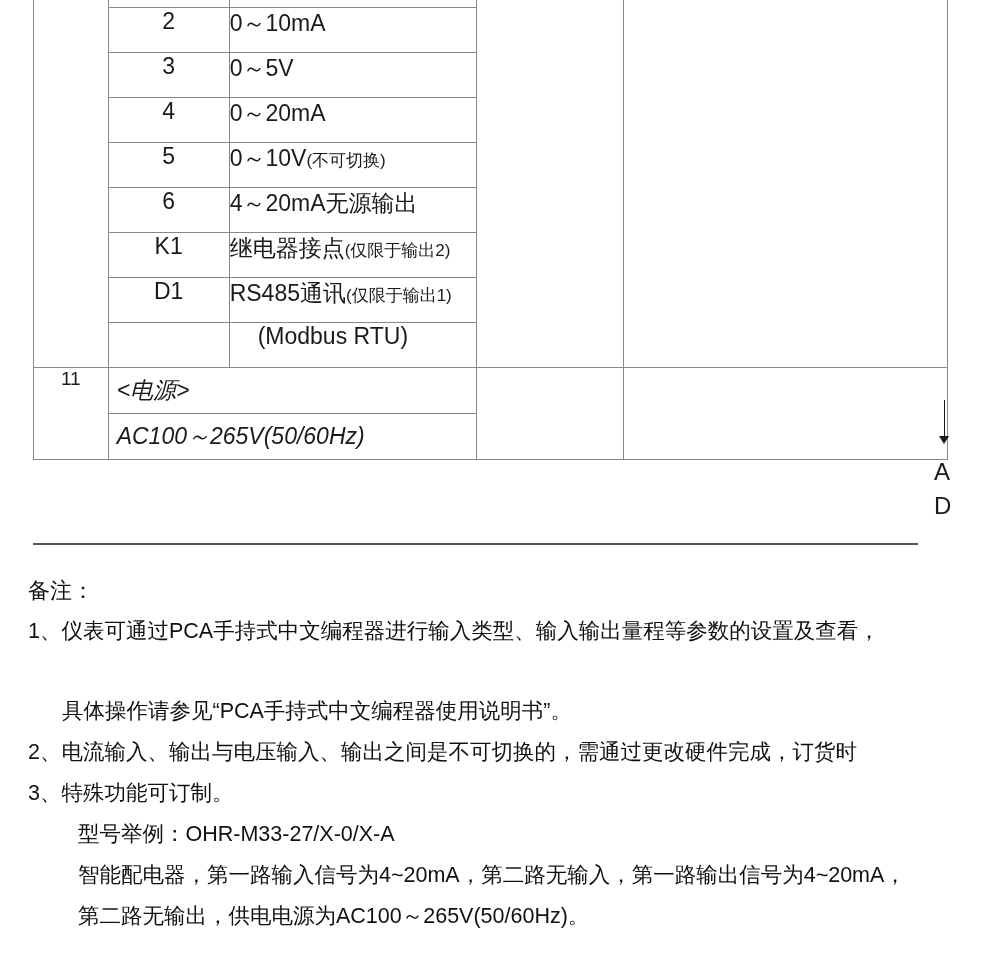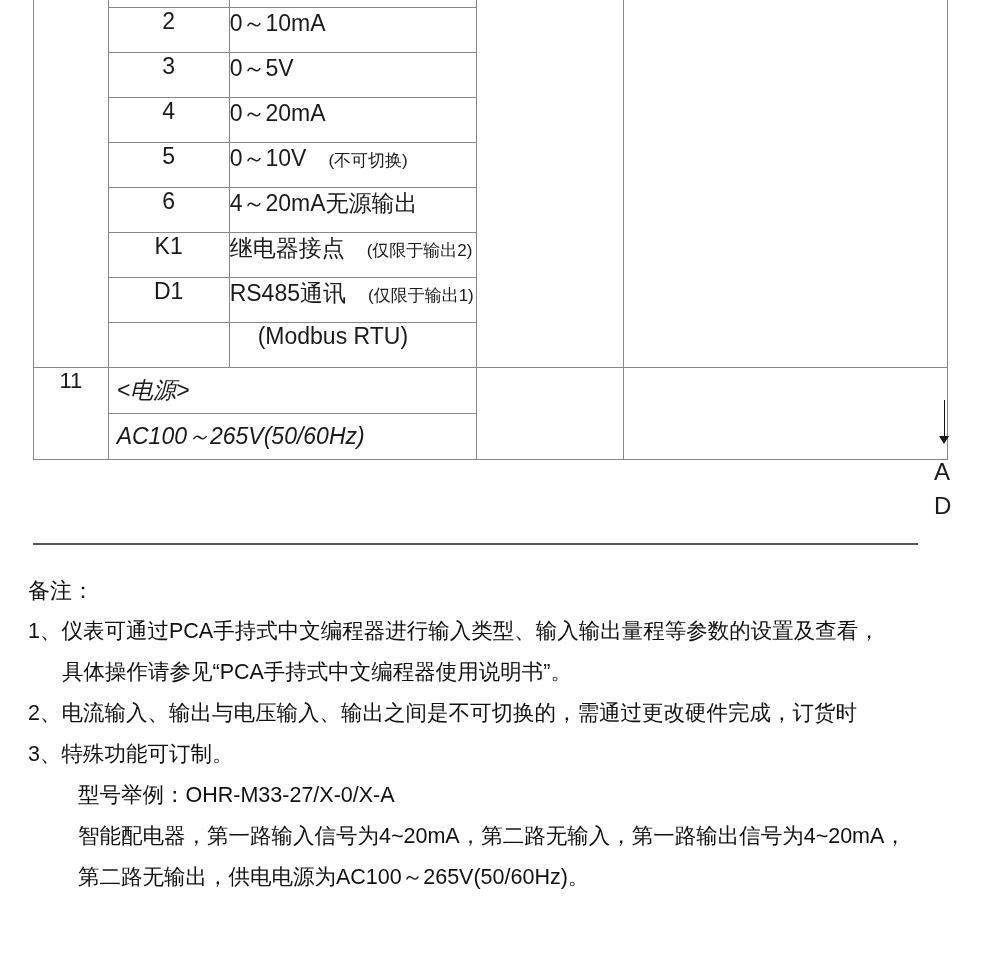--- a/index.html
+++ b/index.html
@@ -31,21 +31,21 @@
     vertical-align: top;
     background: #fff;
   }
   .col-idx   { width: 62px; }
   .col-desc  { width: 306px; }
   .col-mid   { width: 122px; }
   .col-right { width: 269px; }
 
   .cell-idx {
     text-align: center;
-    font-size: 22px;
+    font-size: 19px;
     padding-top: 6px;
     height: 100%;
   }
   .sub-table {
     width: 100%;
     border-collapse: collapse;
     table-layout: fixed;
   }
   .sub-table td {
     border: none;
@@ -60,21 +60,21 @@
     height: 44px;
     vertical-align: middle;
     border-right: 1px solid #888 !important;
   }
   .sub-desc {
     font-size: 23px;
     height: 44px;
     vertical-align: middle;
     padding-left: 12px;
   }
-  .small-note { font-size: 17px; margin-left: 22px; }
+  .small-note { font-size: 17px; }
   .sub-desc.cont { padding-left: 28px; }
 
   
   .pw-table {
     width: 100%;
     border-collapse: collapse;
     font-style: italic;
   }
   .pw-table td {
     border: none;
@@ -126,21 +126,21 @@
     left: 28px;
     top: 570px;
     width: 950px;
     font-size: 21.5px;
     line-height: 41px;
     color: #111;
   }
   .notes .title { font-size: 22px; }
   .note-row { display: block; }
   .note-row .num { display: inline; }
-  .indent-1 { padding-left: 34px; display: block; }
+  .indent-1 { padding-left: 34px; display: block; margin-top: 39px; }
   .indent-2 { padding-left: 50px; display: block; }
 </style>
 </head>
 <body>
 
 <table class="spec-table">
   <colgroup>
     <col class="col-idx">
       <col class="col-desc">
       <col class="col-mid">

